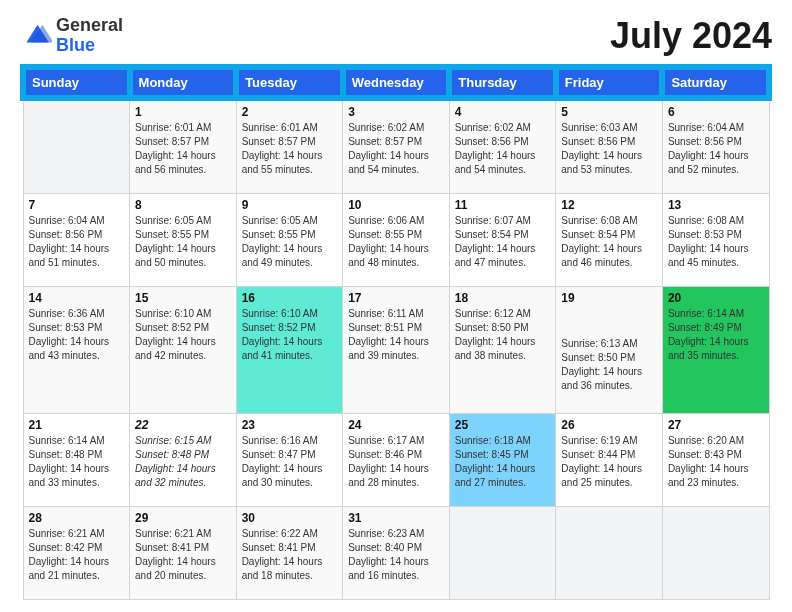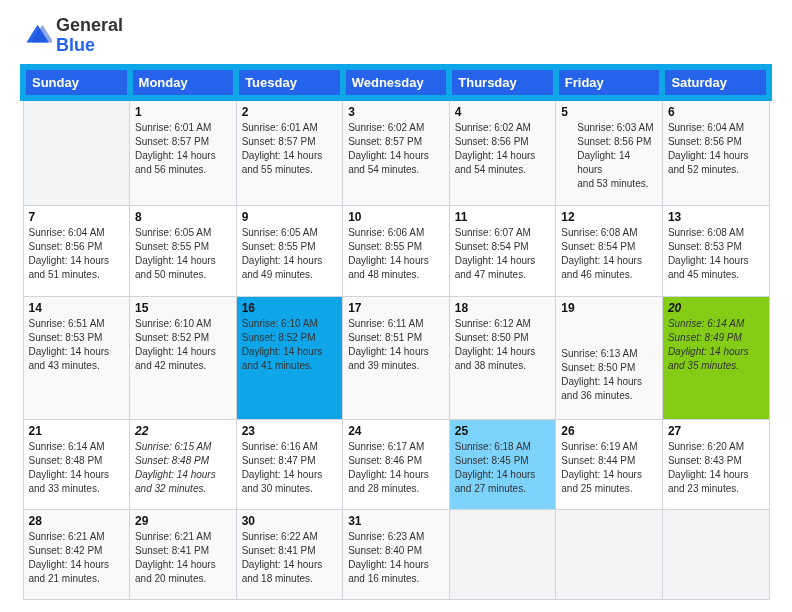--- a/index.html
+++ b/index.html
@@ -113,20 +113,21 @@
       <svg class="logo-icon" viewBox="0 0 40 40">
         <polygon points="22,6 36,28 8,28" fill="#2563eb"></polygon>
         <polygon points="28,6 42,28 14,28" fill="#1d4ed8" opacity="0.5"></polygon>
       </svg>
       <div class="logo-text">
         <span class="logo-general">General</span>
         <span class="logo-blue">Blue</span>
       </div>
     </div>
     <div class="title-block">
+      <div class="month-title">July 2024</div>
     </div>
   </div>
 
   <table class="calendar">
     <thead>
       <tr>
         <th>Sunday</th>
         <th>Monday</th>
         <th>Tuesday</th>
         <th>Wednesday</th>
@@ -161,21 +162,21 @@
           </td>
           <td style="background: rgb(249, 249, 249);">
             <span class="day-num">4</span>
             <div class="day-info" style="white-space: pre-line;">Sunrise: 6:02 AM
 Sunset: 8:56 PM
 Daylight: 14 hours
 and 54 minutes.</div>
           </td>
           <td style="background: rgb(249, 249, 249);">
             <span class="day-num">5</span>
-            <div class="day-info" style="white-space: pre-line; margin-left: 16px;">Sunrise: 6:03 AM
+            <div class="day-info" style="white-space: pre-line;">Sunrise: 6:03 AM
 Sunset: 8:56 PM
 Daylight: 14 hours
 and 53 minutes.</div>
           </td>
           <td style="background: rgb(249, 249, 249);">
             <span class="day-num">6</span>
             <div class="day-info" style="white-space: pre-line;">Sunrise: 6:04 AM
 Sunset: 8:56 PM
 Daylight: 14 hours
 and 52 minutes.</div>
@@ -228,33 +229,33 @@
             <span class="day-num">13</span>
             <div class="day-info" style="white-space: pre-line;">Sunrise: 6:08 AM
 Sunset: 8:53 PM
 Daylight: 14 hours
 and 45 minutes.</div>
           </td>
         </tr>
         <tr>
           <td style="background: rgb(249, 249, 249);">
             <span class="day-num">14</span>
-            <div class="day-info" style="white-space: pre-line;">Sunrise: 6:51 AM
+            <div class="day-info" style="white-space: pre-line;">Sunrise: 6:36 AM
 Sunset: 8:53 PM
 Daylight: 14 hours
 and 43 minutes.</div>
           </td>
           <td style="background: rgb(249, 249, 249);">
             <span class="day-num">15</span>
             <div class="day-info" style="white-space: pre-line;">Sunrise: 6:10 AM
 Sunset: 8:52 PM
 Daylight: 14 hours
 and 42 minutes.</div>
           </td>
-          <td style="background: #0ea5e9;">
+          <td style="background: #5eead4;">
             <span class="day-num">16</span>
             <div class="day-info" style="white-space: pre-line;">Sunrise: 6:10 AM
 Sunset: 8:52 PM
 Daylight: 14 hours
 and 41 minutes.</div>
           </td>
           <td style="background: rgb(249, 249, 249);">
             <span class="day-num">17</span>
             <div class="day-info" style="white-space: pre-line;">Sunrise: 6:11 AM
 Sunset: 8:51 PM
@@ -268,21 +269,21 @@
 Daylight: 14 hours
 and 38 minutes.</div>
           </td>
           <td style="background: rgb(249, 249, 249);">
             <span class="day-num">19</span>
             <div class="day-info" style="white-space: pre-line; margin-top: 32px;">Sunrise: 6:13 AM
 Sunset: 8:50 PM
 Daylight: 14 hours
 and 36 minutes.</div>
           </td>
-          <td style="background: #84cc16; font-style: italic;">
+          <td style="background: #22c55e;">
             <span class="day-num">20</span>
             <div class="day-info" style="white-space: pre-line;">Sunrise: 6:14 AM
 Sunset: 8:49 PM
 Daylight: 14 hours
 and 35 minutes.</div>
           </td>
         </tr>
         <tr>
           <td style="background: rgb(255, 255, 255);">
             <span class="day-num">21</span>

